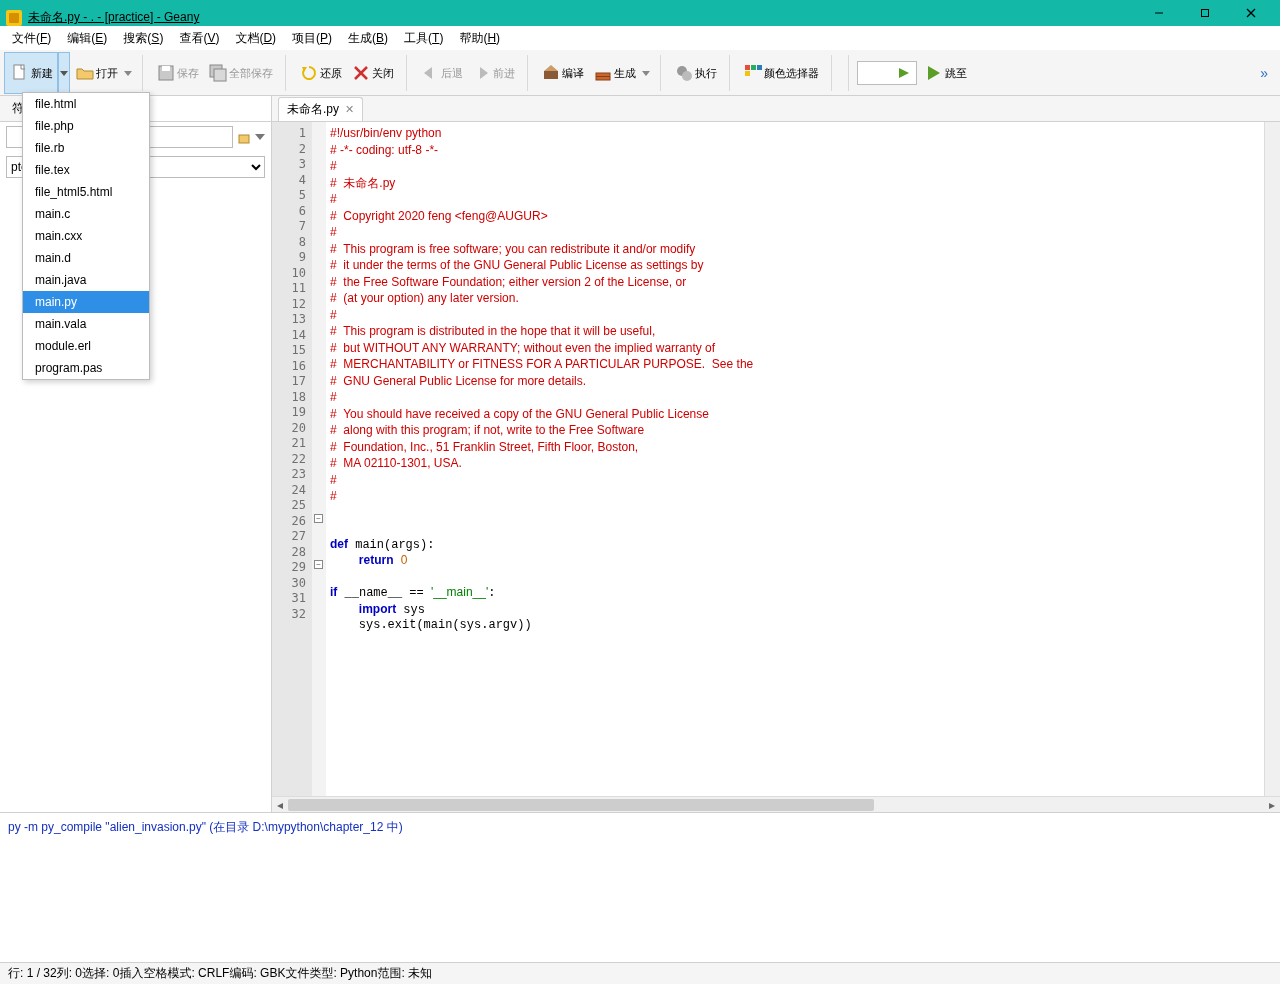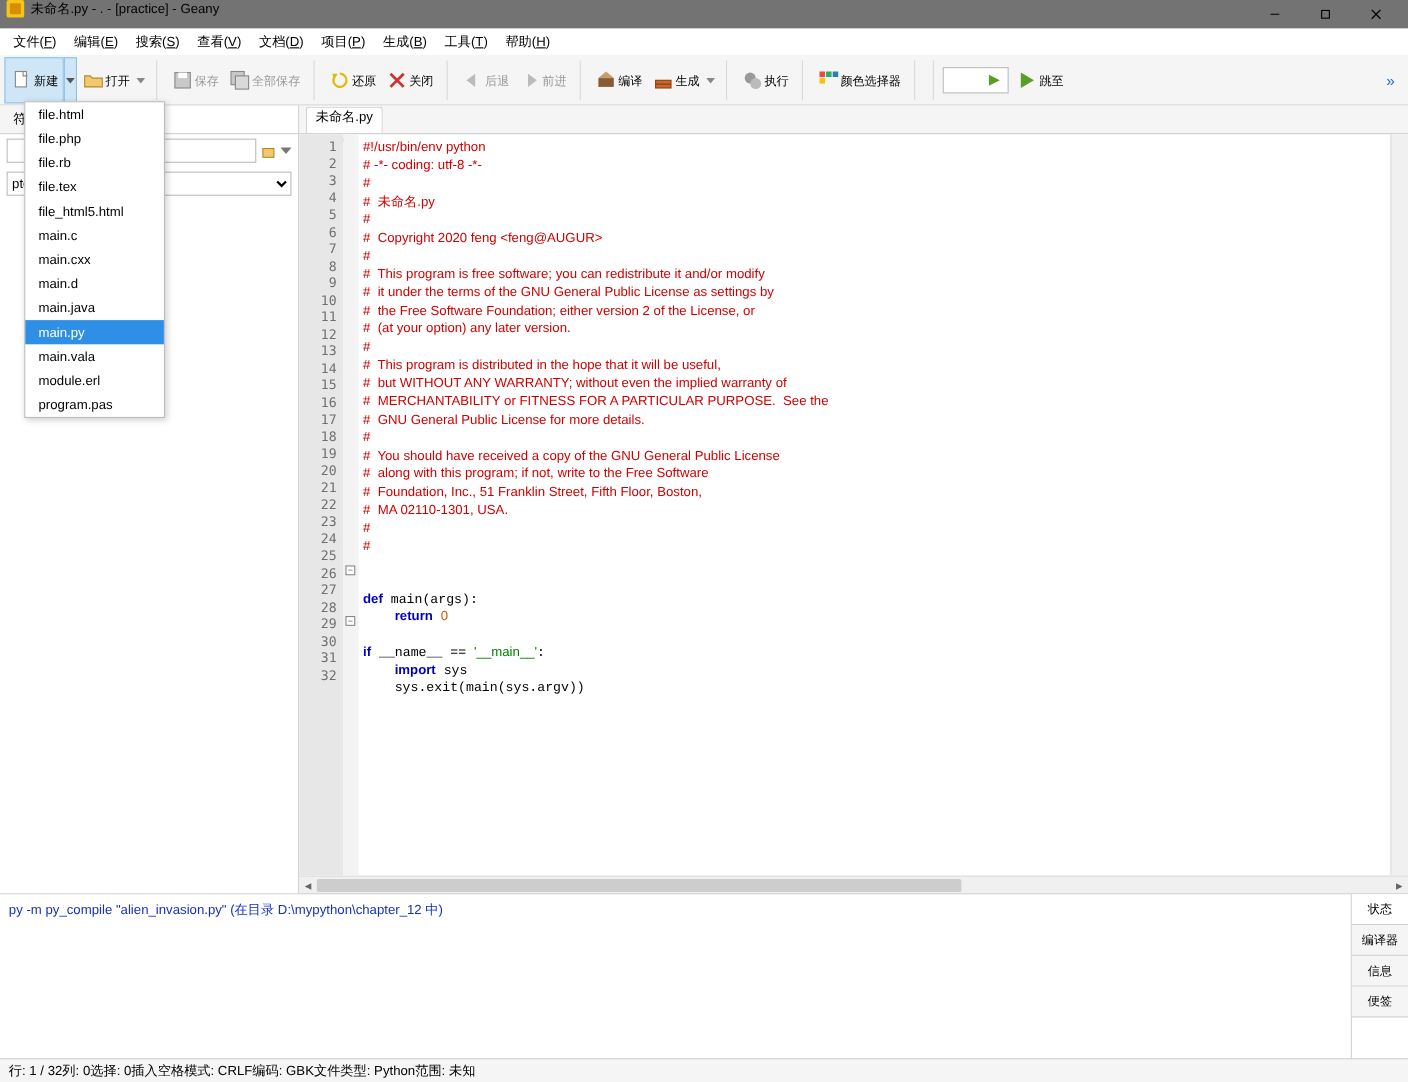--- a/index.html
+++ b/index.html
@@ -1,20 +1,20 @@
 <!DOCTYPE html>
 <html><head>
 <meta charset="utf-8">
 <style>
 * { margin:0; padding:0; box-sizing:border-box; font-family:"Microsoft YaHei","Segoe UI",Tahoma,sans-serif; font-size:12px; }
 html,body { width:1280px; height:984px; overflow:hidden; background:#fff; }
 .window { display:flex; flex-direction:column; width:100%; height:100%; }
 
 
-.titlebar { height:26px; display:flex; align-items:flex-start; padding:0 6px; background:#737373; }
+.titlebar { height:26px; display:flex; align-items:flex-end; padding:0 6px; background:#14b8a6;text-decoration:underline; }
 .titlebar .app-icon { width:16px; height:16px; background:#f5c518; border-radius:2px; margin-right:6px; position:relative; }
 .titlebar .app-icon::after { content:""; position:absolute; inset:3px; background:#d68f00; border-radius:1px; }
 .title-text { flex:0 0 auto; }
 .titlebar .spacer { flex:1; }
 .win-btn { width:46px; height:26px; display:flex; align-items:center; justify-content:center; }
 .win-btn svg { width:10px; height:10px; }
 
 
 .menubar { height:24px; display:flex; align-items:center; padding:0 4px; background:#fff; }
 .menu-item { padding:3px 8px; }
@@ -48,21 +48,21 @@
 .tree-item .ficon { width:14px; height:14px; }
 
 
 .dropdown { position:absolute; left:22px; top:92px; width:128px; background:#fff; border:1px solid #bcbcbc; box-shadow:2px 2px 6px rgba(0,0,0,0.2); z-index:50; }
 .dd-item { padding:3px 12px; line-height:16px; }
 .dd-item.hover { background:#2f8fe7; color:#fff; }
 
 
 .editor { flex:1; display:flex; flex-direction:column; min-width:0; }
 .tabstrip { height:26px; background:#f5f5f5; border-bottom:1px solid #d0d0d0; display:flex; align-items:flex-end; padding-left:6px; }
-.file-tab { height:24px; background:#fff; border:1px solid #d0d0d0; border-bottom:none; padding:0 8px; display:flex; align-items:center; gap:6px; border-radius:3px 3px 0 0;flex-direction:column; }
+.file-tab { height:24px; background:#fff; border:1px solid #d0d0d0; border-bottom:none; padding:0 8px; display:flex; align-items:center; gap:6px; border-radius:3px 3px 0 0; }
 .file-tab .x { color:#888; font-size:11px; }
 .code-wrap { flex:1; display:flex; min-height:0; overflow:hidden; }
 .gutter { width:40px; background:#e7e7e7; text-align:right; padding:4px 6px 4px 0; font-family:Consolas,monospace; font-size:12px; color:#707070; line-height:15.5px; }
 .foldcol { width:14px; background:#f3f3f3; position:relative; }
 .fold-mark { position:absolute; left:2px; width:9px; height:9px; border:1px solid #888; background:#fff; font-size:8px; line-height:7px; text-align:center; color:#555; }
 .code { flex:1; font-family:Consolas,"Courier New",monospace; font-size:12px; line-height:15.5px; padding:4px 0 4px 4px; white-space:pre; overflow:hidden; }
 .code .c { color:#d00000; }
 .code .k { color:#0000c0; font-weight:bold; }
 .code .s { color:#008000; }
 .code .num { color:#c06000; }
@@ -444,26 +444,20 @@
           </div>
           <div class="arrow">▸</div>
       </div>
     </div>
   </div>
 
   <div class="output-row">
     <div class="output">
       <div class="cmd">py -m py_compile "alien_invasion.py" (在目录  D:\mypython\chapter_12 中)</div>
     </div>
-    <div class="out-tabs" id="out-tabs">
-        <div class="out-tab active">状态</div>
-        <div class="out-tab">编译器</div>
-        <div class="out-tab">信息</div>
-        <div class="out-tab">便签</div>
-      </div>
   </div>
 
   <div class="statusbar">
     <span>行: 1 / 32</span>
     <span>列:  0</span>
     <span>选择: 0</span>
     <span>插入</span>
     <span>空格</span>
     <span>模式: CRLF</span>
     <span>编码: GBK</span>

